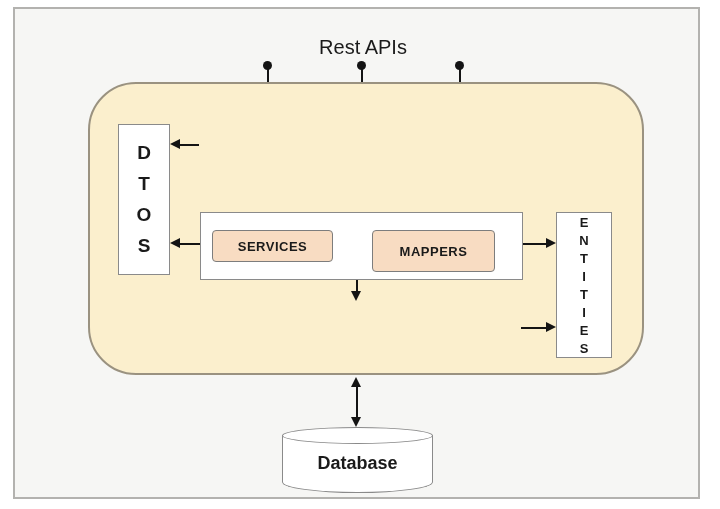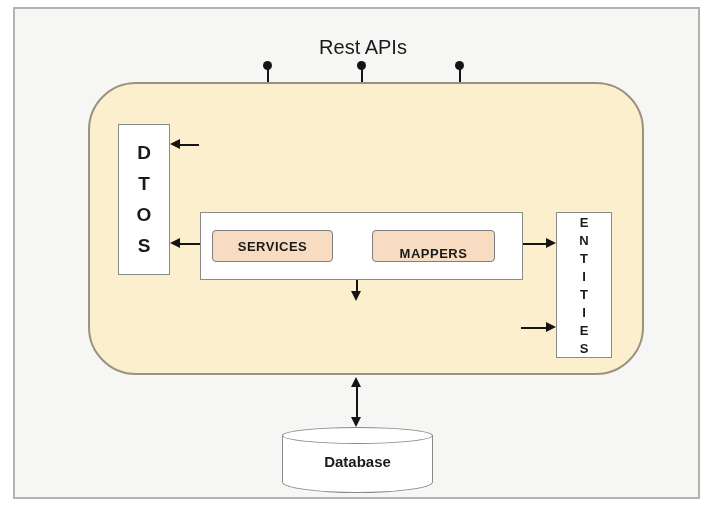--- a/index.html
+++ b/index.html
@@ -12,21 +12,21 @@
   .node { position:absolute; background:#ffffff; border:1.5px solid #8a8a8a;
           display:flex; align-items:center; justify-content:center;
           font-weight:bold; color:#1a1a1a; }
   .rest-controller { left:199px; top:126px; width:322px; height:64px; font-size:16px; letter-spacing:1px; }
   .dtos { left:118px; top:124px; width:52px; height:151px; flex-direction:column; font-size:19px; line-height:20px; gap:11px; }
   .services-container { left:200px; top:212px; width:323px; height:68px; }
   .chip { position:absolute; background:#f8dcc2; border:1.5px solid #7d7d7d; border-radius:4px;
           display:flex; align-items:center; justify-content:center;
           font-weight:bold; font-size:13px; letter-spacing:0.5px; color:#1a1a1a; }
   .services-chip { left:212px; top:230px; width:121px; height:32px; }
-  .mappers-chip  { left:372px; top:230px; width:123px; height:32px;align-items:flex-end; }
+  .mappers-chip  { left:372px; top:230px; width:123px; height:42px; }
   .jpa { left:120px; top:300px; width:401px; height:61px; font-size:16px; letter-spacing:1px; }
   .entities { left:556px; top:212px; width:56px; height:146px; flex-direction:column; font-size:13px; line-height:13px; gap:5px; }
 
   .apis-label { position:absolute; left:298px; top:36px; width:130px; text-align:center;
                 font-weight:normal; font-size:20px; color:#1a1a1a; }
   .api-line { position:absolute; width:2px; background:#141414; }
   .api-dot  { position:absolute; width:9px; height:9px; background:#141414; border-radius:50%; }
 
   .h-line { position:absolute; height:2px; background:#141414; }
   .v-line { position:absolute; width:2px;  background:#141414; }
@@ -36,21 +36,21 @@
   .head-down  { border-width:10px 5.5px 0 5.5px; border-color:#141414 transparent transparent transparent; }
   .head-up    { border-width:0 5.5px 10px 5.5px; border-color:transparent transparent #141414 transparent; }
 
   .database { position:absolute; left:282px; top:427px; width:151px; height:66px; }
   .db-top  { position:absolute; left:0; top:0; width:151px; height:17px; background:#ffffff;
              border:1.5px solid #8a8a8a; border-radius:50%; z-index:2; }
   .db-body { position:absolute; left:0; top:8px; width:151px; height:58px; background:#ffffff;
              border:1.5px solid #8a8a8a; border-top:none;
              border-radius:0 0 50% 50% / 0 0 11px 11px; z-index:1; }
   .db-label { position:absolute; left:0; top:26px; width:151px; text-align:center;
-              font-weight:bold; font-size:15px; color:#1a1a1a; z-index:3; }
+              font-weight:bold; font-size:18px; color:#1a1a1a; z-index:3; }
 </style>
 </head>
 <body>
 
 <div class="stage">
   <div class="frame"></div>
 
   <div class="apis-label">Rest APIs</div>
 
   <div class="api-dot" style="left:263px; top:61px;"></div>

